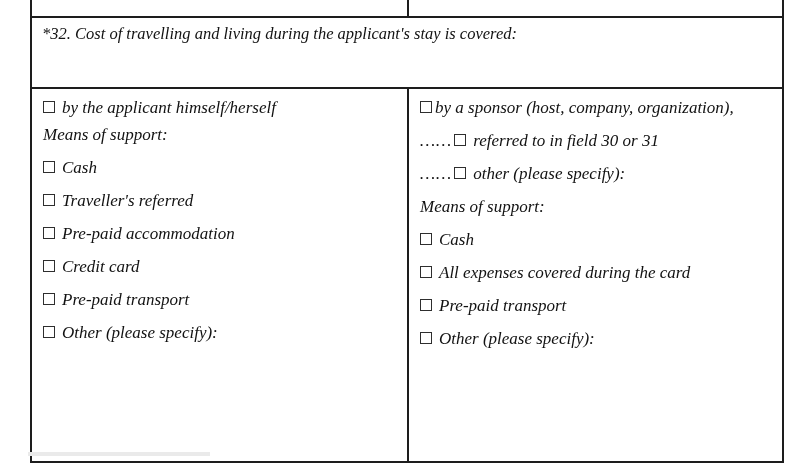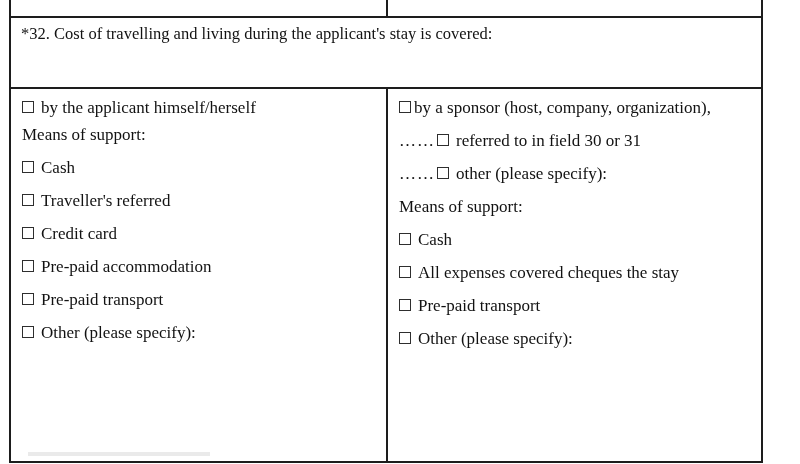--- a/index.html
+++ b/index.html
@@ -6,21 +6,21 @@
   body { background: #ffffff; }
   .page {
     position: relative;
     width: 800px;
     height: 464px;
     background: #ffffff;
     font-family: "Liberation Serif", "DejaVu Serif", serif;
     color: #121212;
     overflow: hidden;
   }
-  .tbl { position: absolute; left: 9px; top: 0; width: 754px; }
+  .tbl { position: absolute; left: 30px; top: 0; width: 754px; font-style: italic; }
 
   
   .stub {
     position: relative;
     height: 16px;
     border-left: 2px solid #1d1d1d;
     border-right: 2px solid #1d1d1d;
   }
   .stub-divider {
     position: absolute;
@@ -98,24 +98,24 @@
           <span class="cb"></span><span>by the applicant himself/herself</span>
         </div>
         <div class="plain">Means of support:</div>
         <div class="row">
           <span class="cb"></span><span>Cash</span>
         </div>
         <div class="row">
           <span class="cb"></span><span>Traveller's referred</span>
         </div>
         <div class="row">
-          <span class="cb"></span><span>Credit card</span>
+          <span class="cb"></span><span>Pre-paid accommodation</span>
         </div>
         <div class="row">
-          <span class="cb"></span><span>Pre-paid accommodation</span>
+          <span class="cb"></span><span>Credit card</span>
         </div>
         <div class="row">
           <span class="cb"></span><span>Pre-paid transport</span>
         </div>
         <div class="row">
           <span class="cb"></span><span>Other (please specify):</span>
         </div>
       </div>
 
       <div class="cell cell-right">
@@ -128,21 +128,21 @@
           <span class="dots">……</span><span class="cb" style="margin-left:2px"></span><span>referred to in field 30 or 31</span>
         </div>
         <div class="row">
           <span class="dots">……</span><span class="cb" style="margin-left:2px"></span><span>other (please specify):</span>
         </div>
         <div class="plain">Means of support:</div>
         <div class="row">
           <span class="cb"></span><span>Cash</span>
         </div>
         <div class="row">
-          <span class="cb"></span><span>All expenses covered cheques the stay</span>
+          <span class="cb"></span><span>All expenses covered during the card</span>
         </div>
         <div class="row">
           <span class="cb"></span><span>Pre-paid transport</span>
         </div>
         <div class="row">
           <span class="cb"></span><span>Other (please specify):</span>
         </div>
       </div>
 
     </div>

